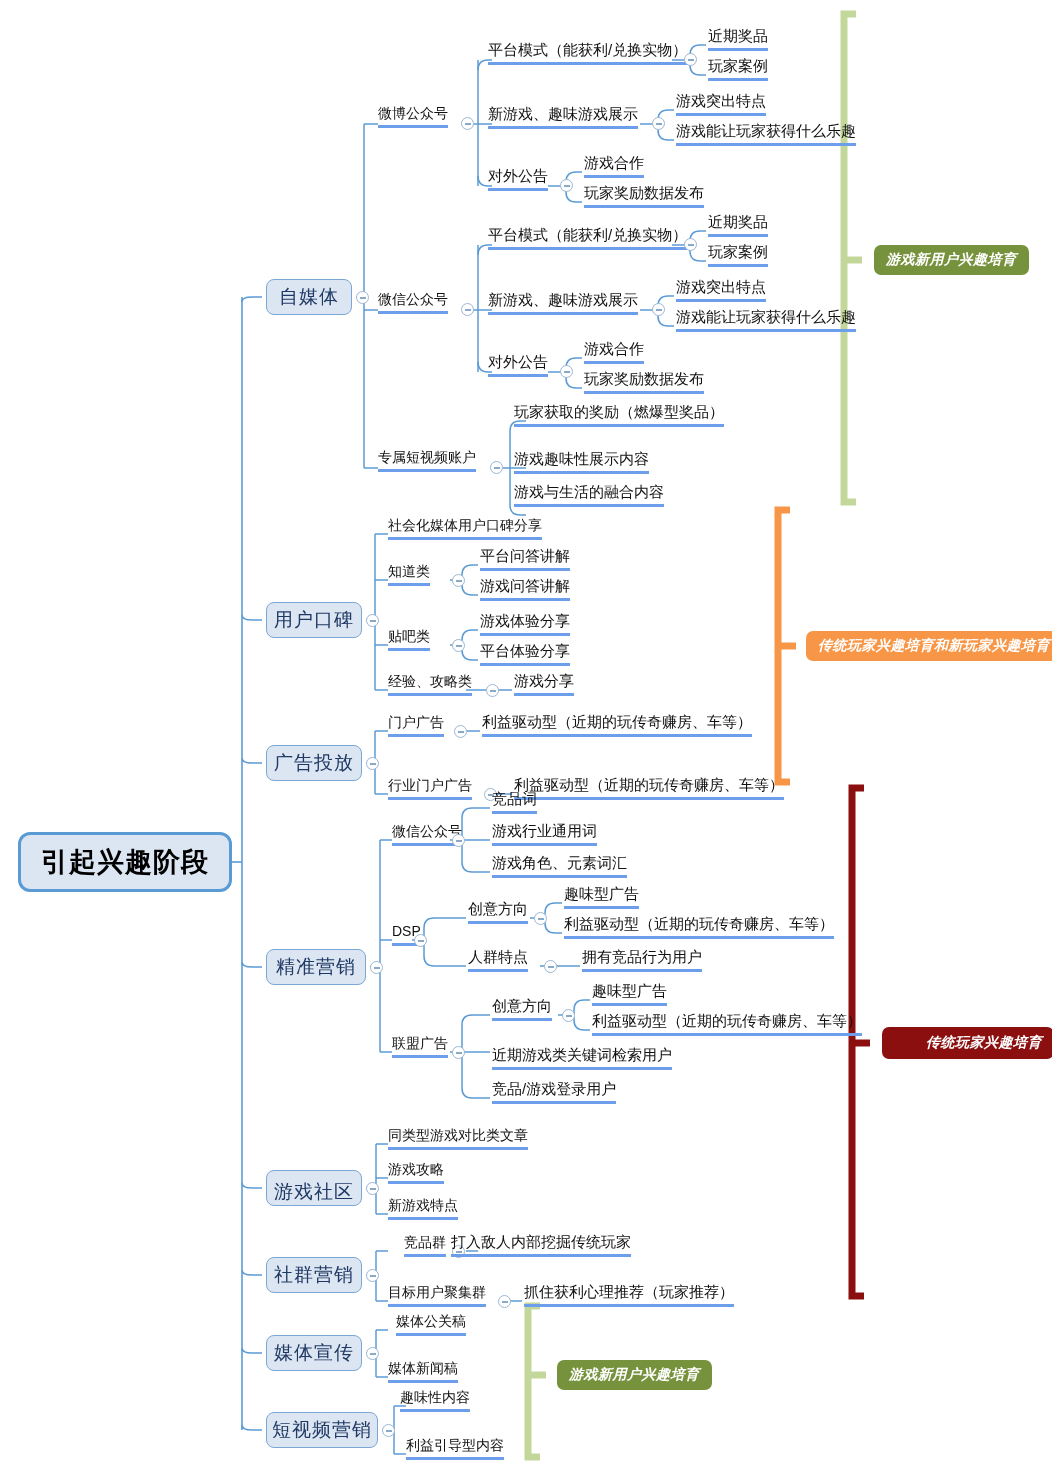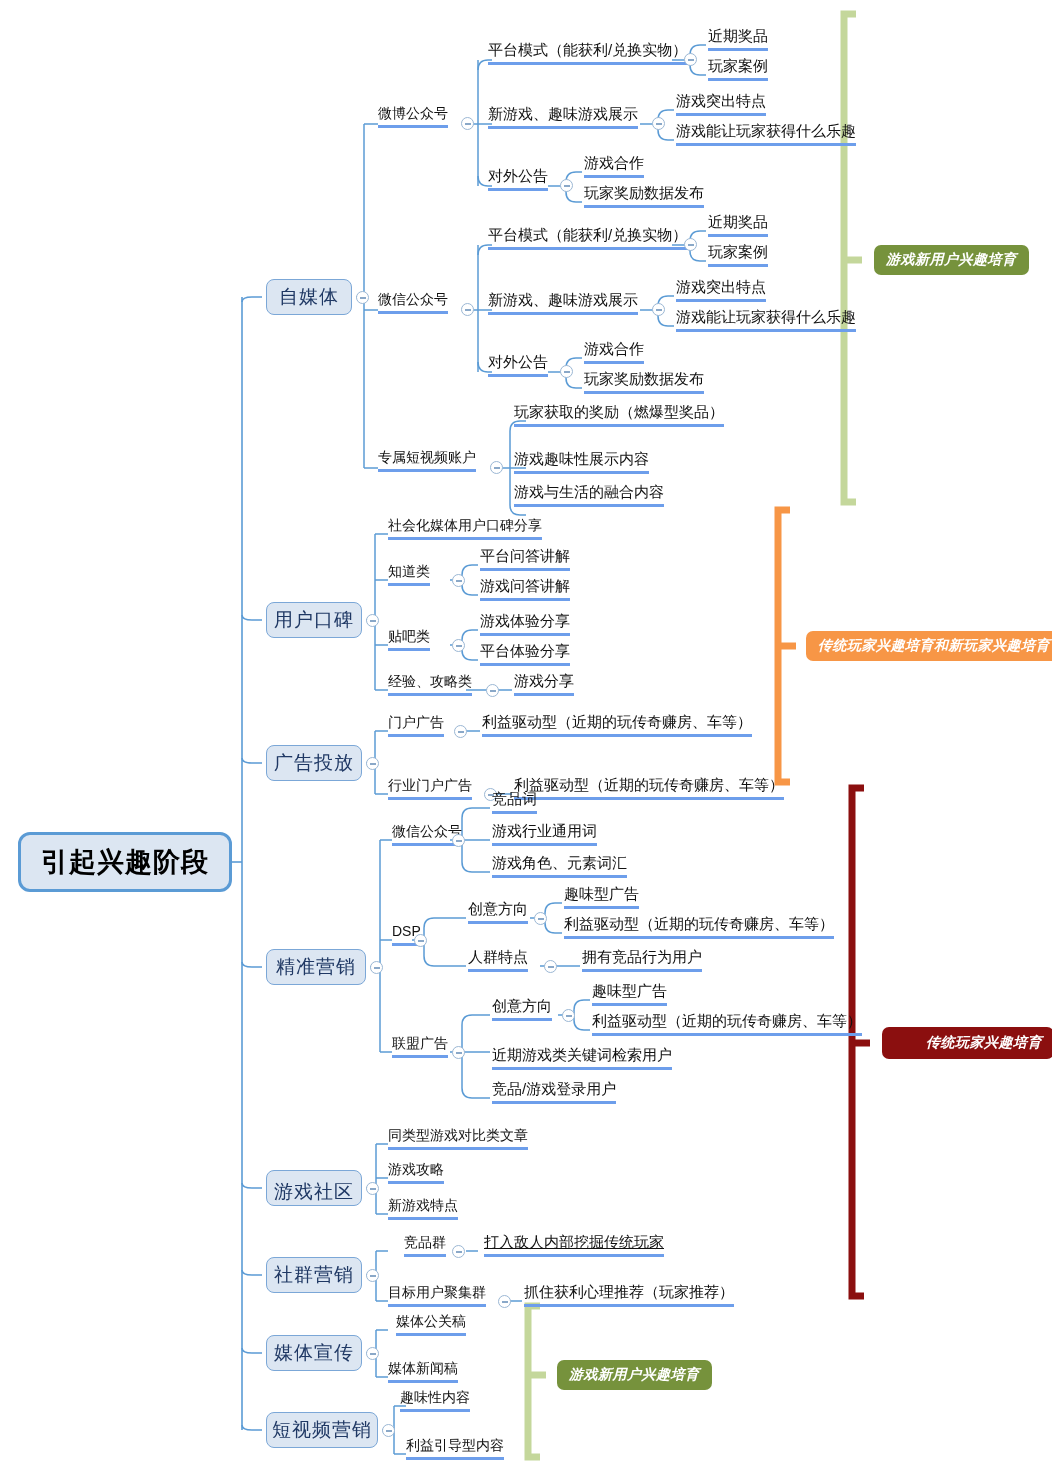--- a/index.html
+++ b/index.html
@@ -528,21 +528,21 @@
     <span>游戏攻略</span>
   </div>
   <div class="tnode l3" style="left:388px;top:1196px;">
     <span>新游戏特点</span>
   </div>
 
   <div class="tnode l3" style="left:388px;top:1233px;margin-left:16px;">
     <span>竞品群</span>
   </div>
   <div class="toggle" style="left:452px;top:1245px;"></div>
-  <div class="tnode l4" style="left:484px;top:1233px;text-decoration:underline;">
+  <div class="tnode l4" style="left:451px;top:1233px;">
     <span>打入敌人内部挖掘传统玩家</span>
   </div>
 
   <div class="tnode l3" style="left:388px;top:1283px;">
     <span>目标用户聚集群</span>
   </div>
   <div class="toggle" style="left:498px;top:1295px;"></div>
   <div class="tnode l4" style="left:524px;top:1283px;">
     <span>抓住获利心理推荐（玩家推荐）</span>
   </div>

